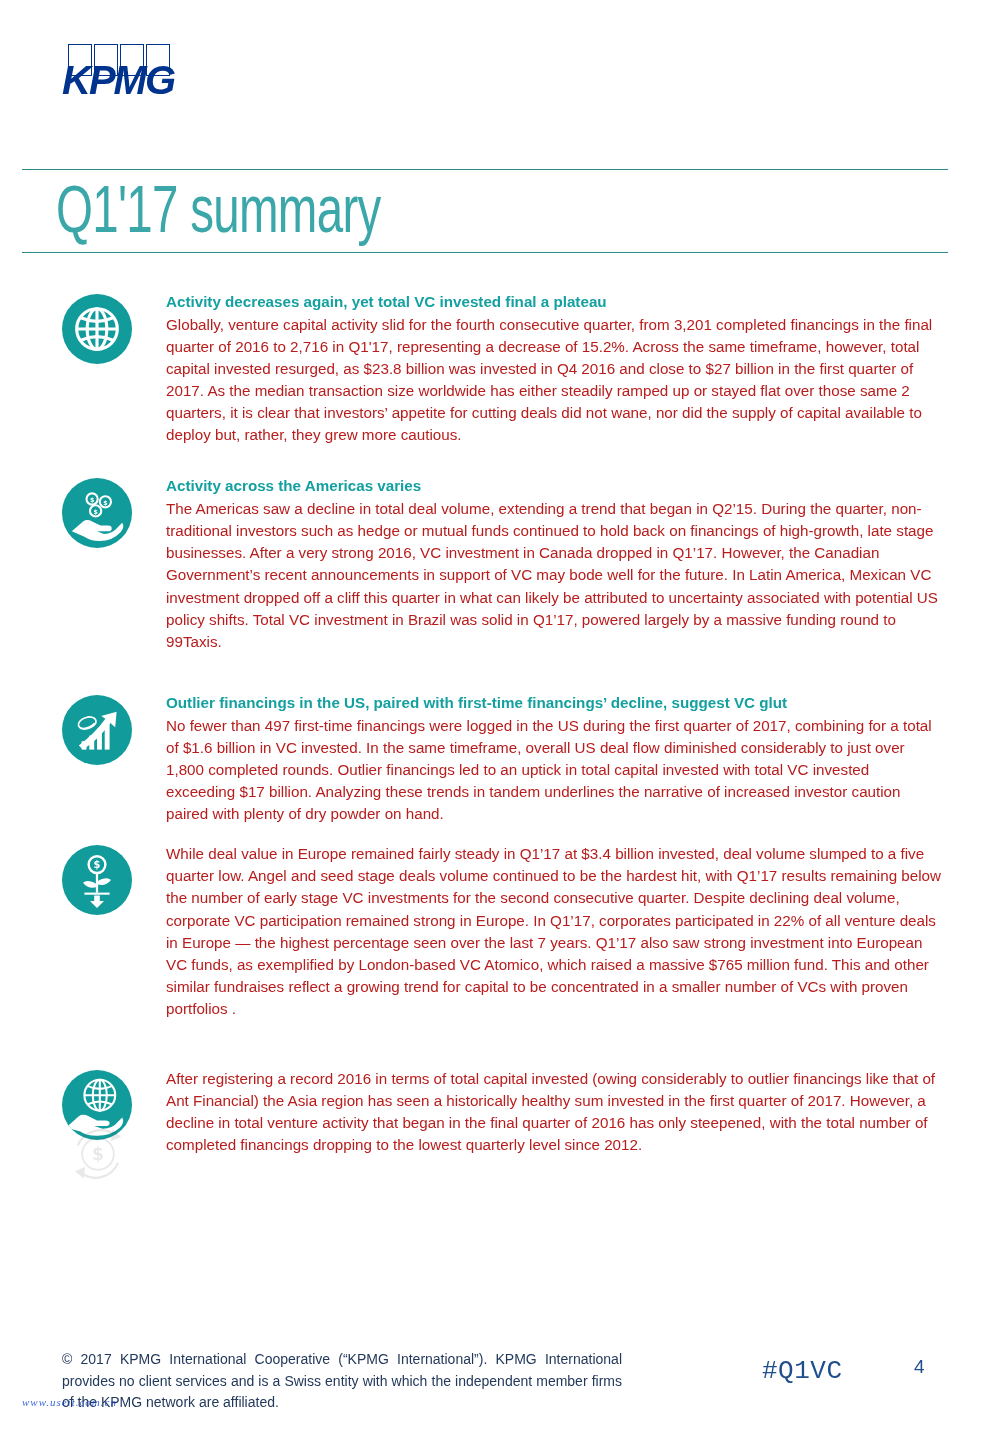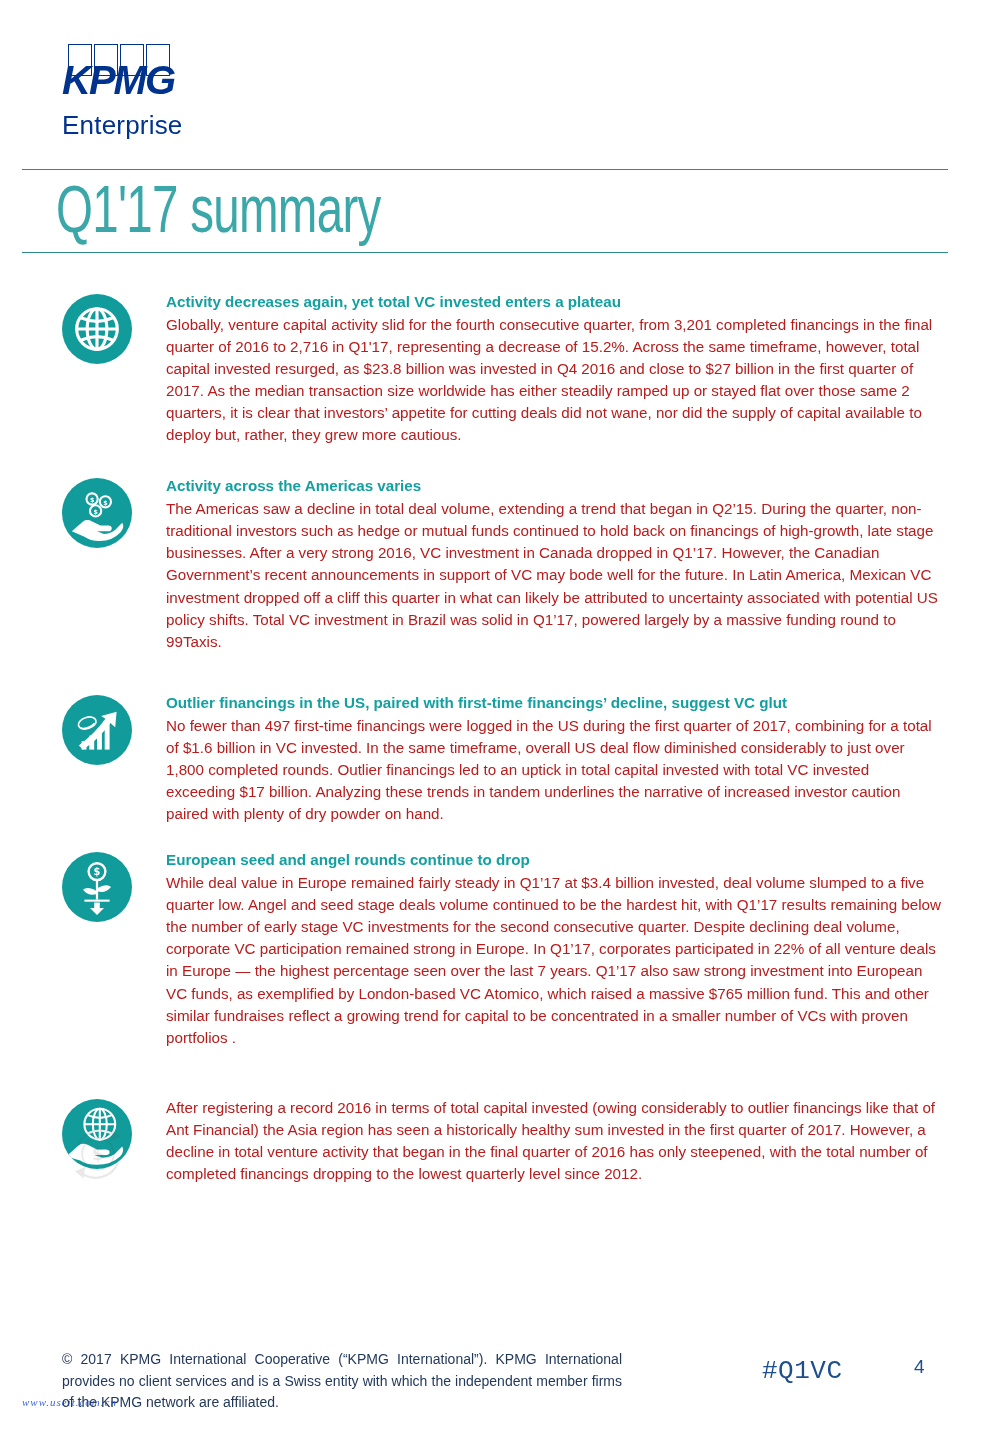--- a/index.html
+++ b/index.html
@@ -214,21 +214,20 @@
   <div class="logo-block">
     <div class="logo-mark">
       <div class="logo-boxes">
         <span></span>
           <span></span>
           <span></span>
           <span></span>
       </div>
       <div class="logo-word">KPMG</div>
     </div>
-    <div class="logo-sub">Enterprise</div>
   </div>
 
   <div class="rule rule-top"></div>
   <div class="rule rule-bottom"></div>
 
   <div class="page-title">Q1'17 summary</div>
 
   <div class="sections">
 
     <div class="section" style="margin-bottom:26px;">
@@ -239,21 +238,21 @@
             <circle cx="50" cy="50" r="29"></circle>
             <ellipse cx="50" cy="50" rx="14" ry="29"></ellipse>
             <line x1="21" y1="50" x2="79" y2="50"></line>
             <line x1="50" y1="21" x2="50" y2="79"></line>
             <path d="M27 34 Q50 44 73 34"></path>
             <path d="M27 66 Q50 56 73 66"></path>
           </g>
         </svg>
       </div>
       <div class="text-col">
-        <p class="sec-heading">Activity decreases again, yet total VC invested enters a plateau</p>
+        <p class="sec-heading">Activity decreases again, yet total VC invested final a plateau</p>
         <p class="sec-body">Globally, venture capital activity slid for the fourth consecutive quarter, from 3,201 completed financings in the final quarter of 2016 to 2,716 in Q1'17, representing a decrease of 15.2%. Across the same timeframe, however, total capital invested resurged, as $23.8 billion was invested in Q4 2016 and close to $27 billion in the first quarter of 2017. As the median transaction size worldwide has either steadily ramped up or stayed flat over those same 2 quarters, it is clear that investors’ appetite for cutting deals did not wane, nor did the supply of capital available to deploy but, rather, they grew more cautious.</p>
       </div>
     </div>
 
     <div class="section" style="margin-bottom:36px;">
       <div class="icon-col">
         <svg class="icon-circle" viewBox="0 0 100 100">
           <circle cx="50" cy="50" r="48" fill="#119B9B"></circle>
           <g fill="none" stroke="#ffffff" stroke-width="3">
             <circle cx="43" cy="30" r="8"></circle>
@@ -267,21 +266,21 @@
           </g>
           <path d="M14 76 L30 62 Q36 58 43 62 L55 68 L66 68 Q71 68 71 72 Q71 76 66 76 L50 76 L60 80 Q72 80 80 70 L86 64 Q90 70 84 77 Q72 90 54 90 Q40 90 32 84 Z" fill="#ffffff"></path>
         </svg>
       </div>
       <div class="text-col">
         <p class="sec-heading">Activity across the Americas varies</p>
         <p class="sec-body">The Americas saw a decline in total deal volume, extending a trend that began in Q2’15. During the quarter, non-traditional investors such as hedge or mutual funds continued to hold back on financings of high-growth, late stage businesses. After a very strong 2016, VC investment in Canada dropped in Q1’17. However, the Canadian Government’s recent announcements in support of VC may bode well for the future. In Latin America, Mexican VC investment dropped off a cliff this quarter in what can likely be attributed to uncertainty associated with potential US policy shifts. Total VC investment in Brazil was solid in Q1’17, powered largely by a massive funding round to 99Taxis.</p>
       </div>
     </div>
 
-    <div class="section" style="margin-bottom:21px;">
+    <div class="section" style="margin-bottom:14px;">
       <div class="icon-col">
         <svg class="icon-circle" viewBox="0 0 100 100">
           <circle cx="50" cy="50" r="48" fill="#119B9B"></circle>
           <g fill="#ffffff">
             <rect x="28" y="66" width="7" height="12"></rect>
             <rect x="39" y="58" width="7" height="20"></rect>
             <rect x="50" y="50" width="7" height="28"></rect>
             <rect x="61" y="40" width="7" height="38"></rect>
           </g>
           <path d="M24 72 Q46 56 62 34 L56 30 L78 24 L76 46 L69 40 Q52 64 30 78 Z" fill="#ffffff"></path>
@@ -304,21 +303,20 @@
           <circle cx="50" cy="28" r="12" fill="none" stroke="#ffffff" stroke-width="3.4"></circle>
           <text x="50" y="33" fill="#ffffff" font-family="DejaVu Sans" font-size="14" font-weight="bold" text-anchor="middle">$</text>
           <rect x="48.4" y="40" width="3.2" height="28" fill="#ffffff"></rect>
           <path d="M50 52 Q64 44 70 50 Q62 60 50 56 Z" fill="#ffffff"></path>
           <path d="M50 56 Q36 48 30 54 Q38 64 50 60 Z" fill="#ffffff"></path>
           <rect x="32" y="68" width="36" height="3" fill="#ffffff"></rect>
           <path d="M46 72 L54 72 L54 80 L60 80 L50 90 L40 80 L46 80 Z" fill="#ffffff"></path>
         </svg>
       </div>
       <div class="text-col">
-        <p class="sec-heading">European seed and angel rounds continue to drop</p>
         <p class="sec-body">While deal value in Europe remained fairly steady in Q1’17 at $3.4 billion invested, deal volume slumped to a five quarter low. Angel and seed stage deals volume continued to be the hardest hit, with Q1’17 results remaining below the number of early stage VC investments for the second consecutive quarter. Despite declining deal volume, corporate VC participation remained strong in Europe. In Q1’17, corporates participated in 22% of all venture deals in Europe — the highest percentage seen over the last 7 years. Q1’17 also saw strong investment into European VC funds, as exemplified by London-based VC Atomico, which raised a massive $765 million fund. This and other similar fundraises reflect a growing trend for capital to be concentrated in a smaller number of VCs with proven portfolios .</p>
       </div>
     </div>
 
     <div class="section">
       <div class="icon-col">
         <svg class="icon-circle" viewBox="0 0 100 100">
           <circle cx="50" cy="50" r="48" fill="#119B9B"></circle>
           <g fill="none" stroke="#ffffff" stroke-width="3">
             <circle cx="54" cy="36" r="22"></circle>

